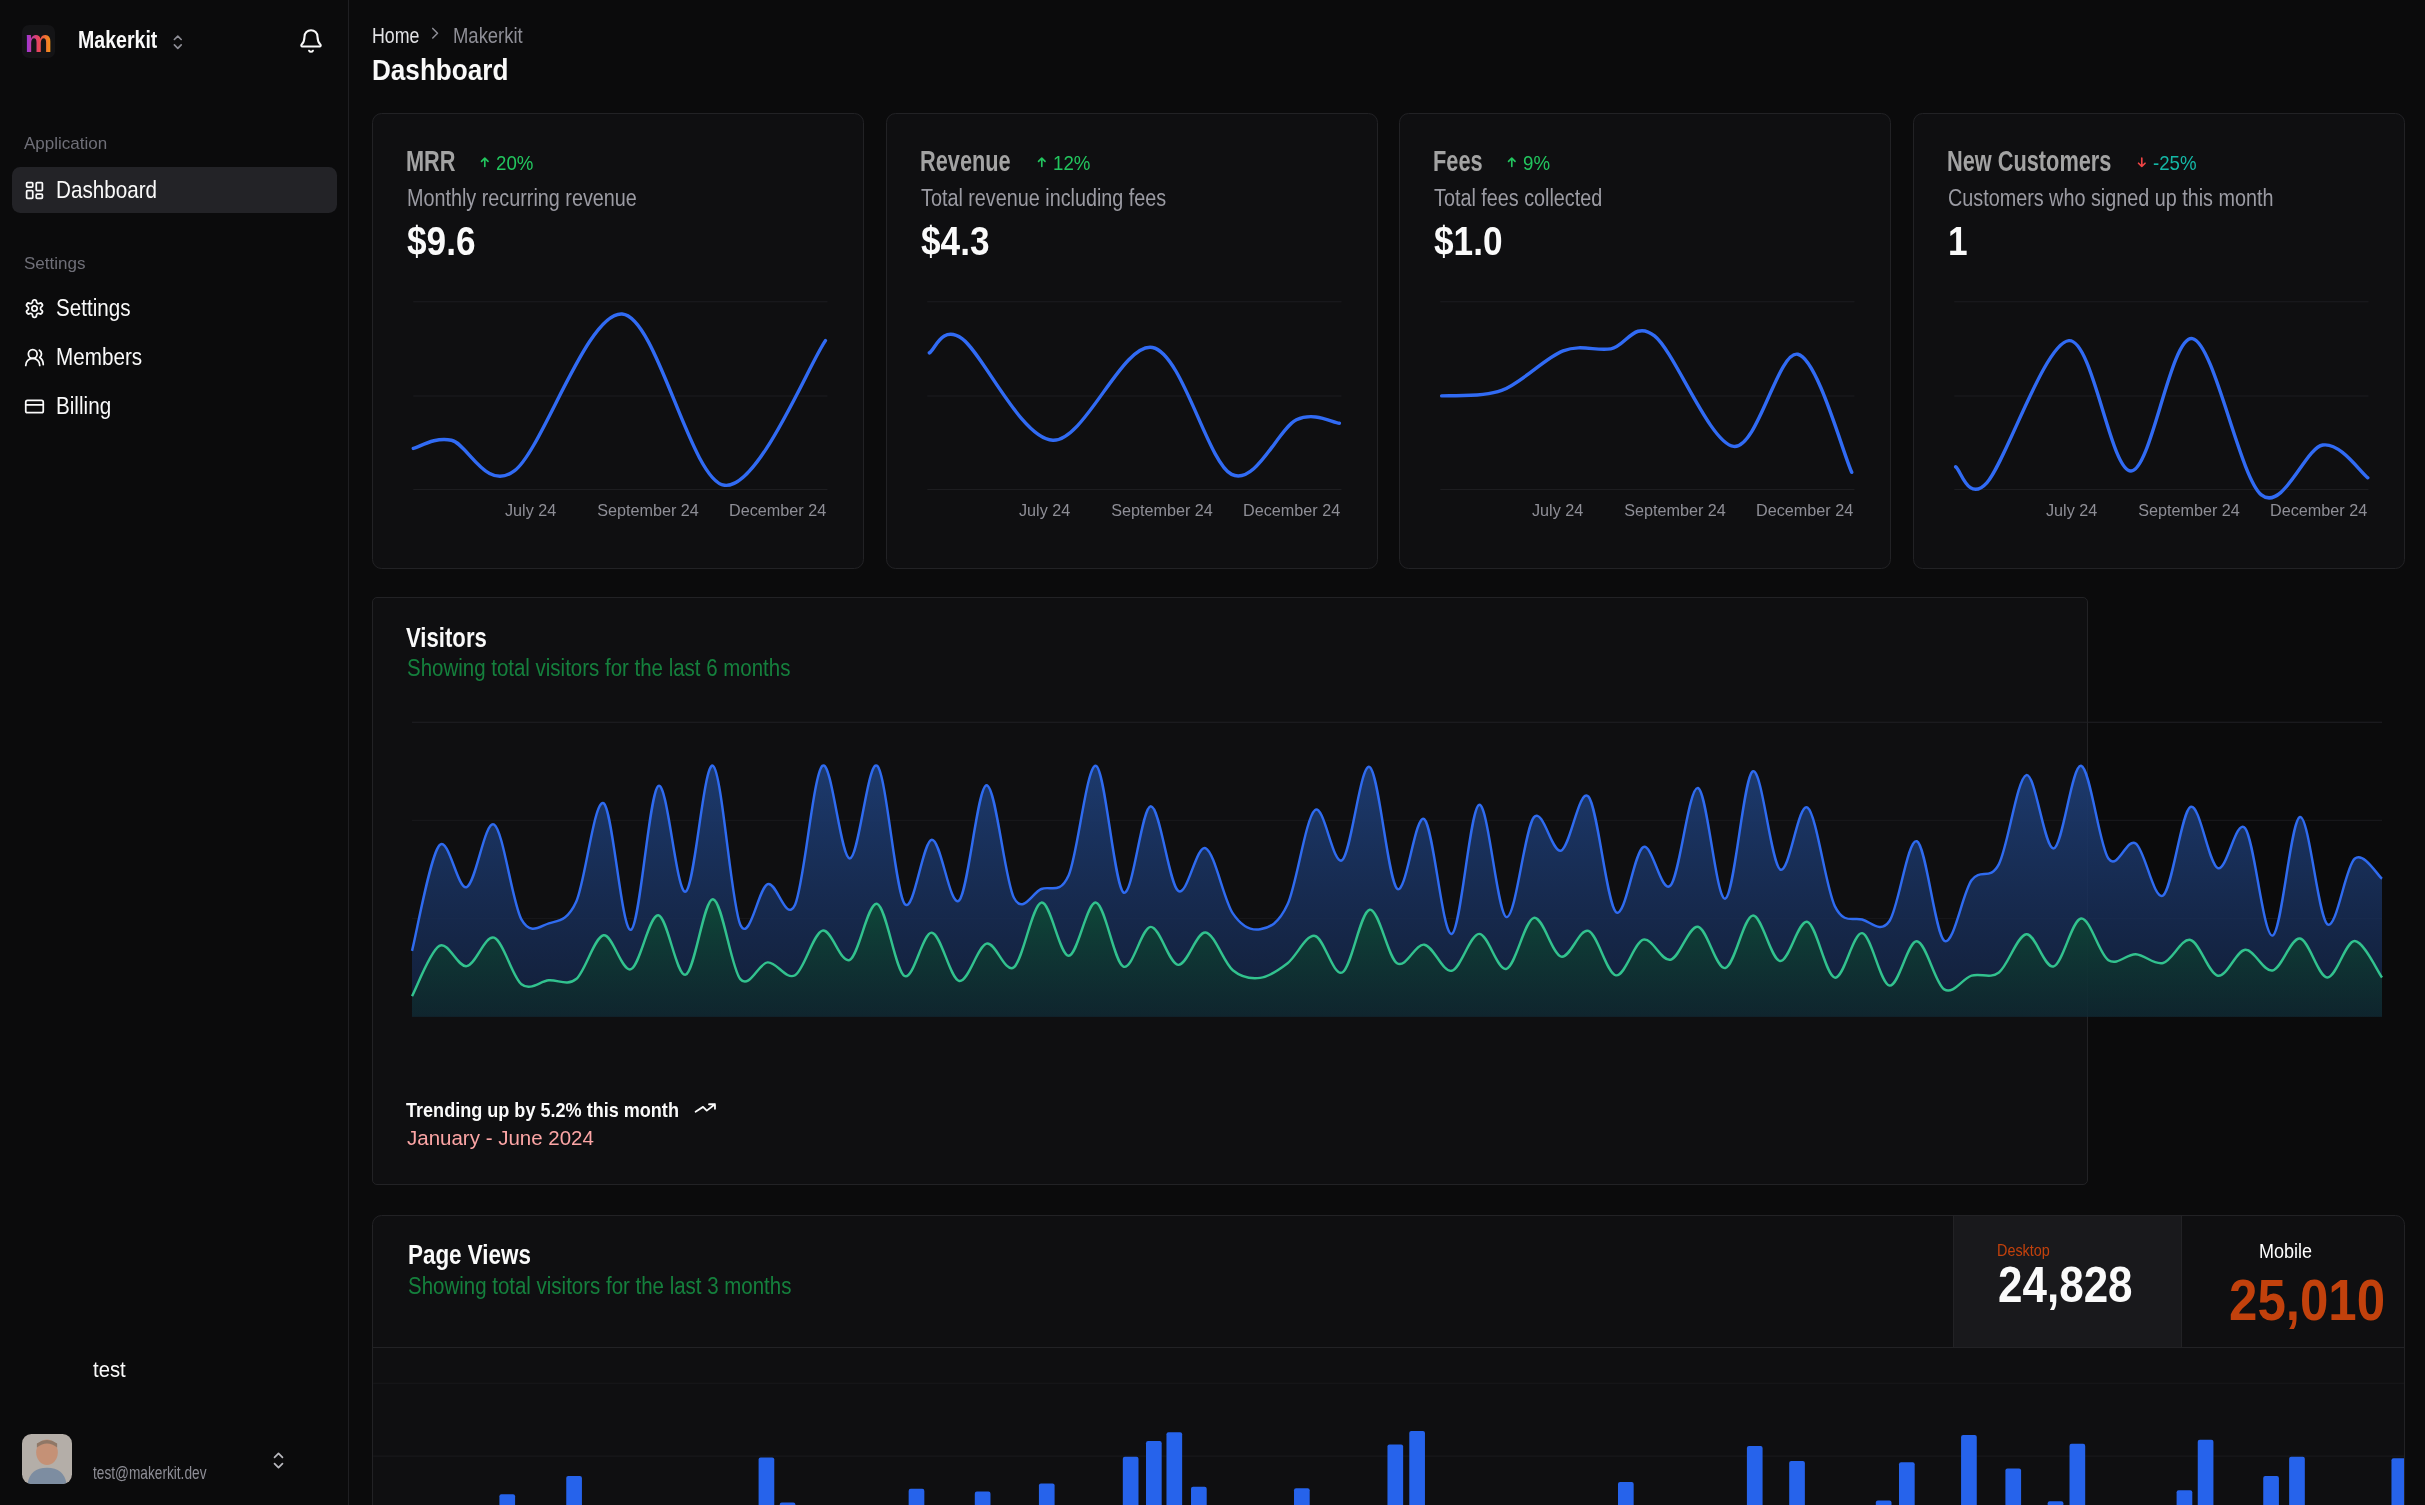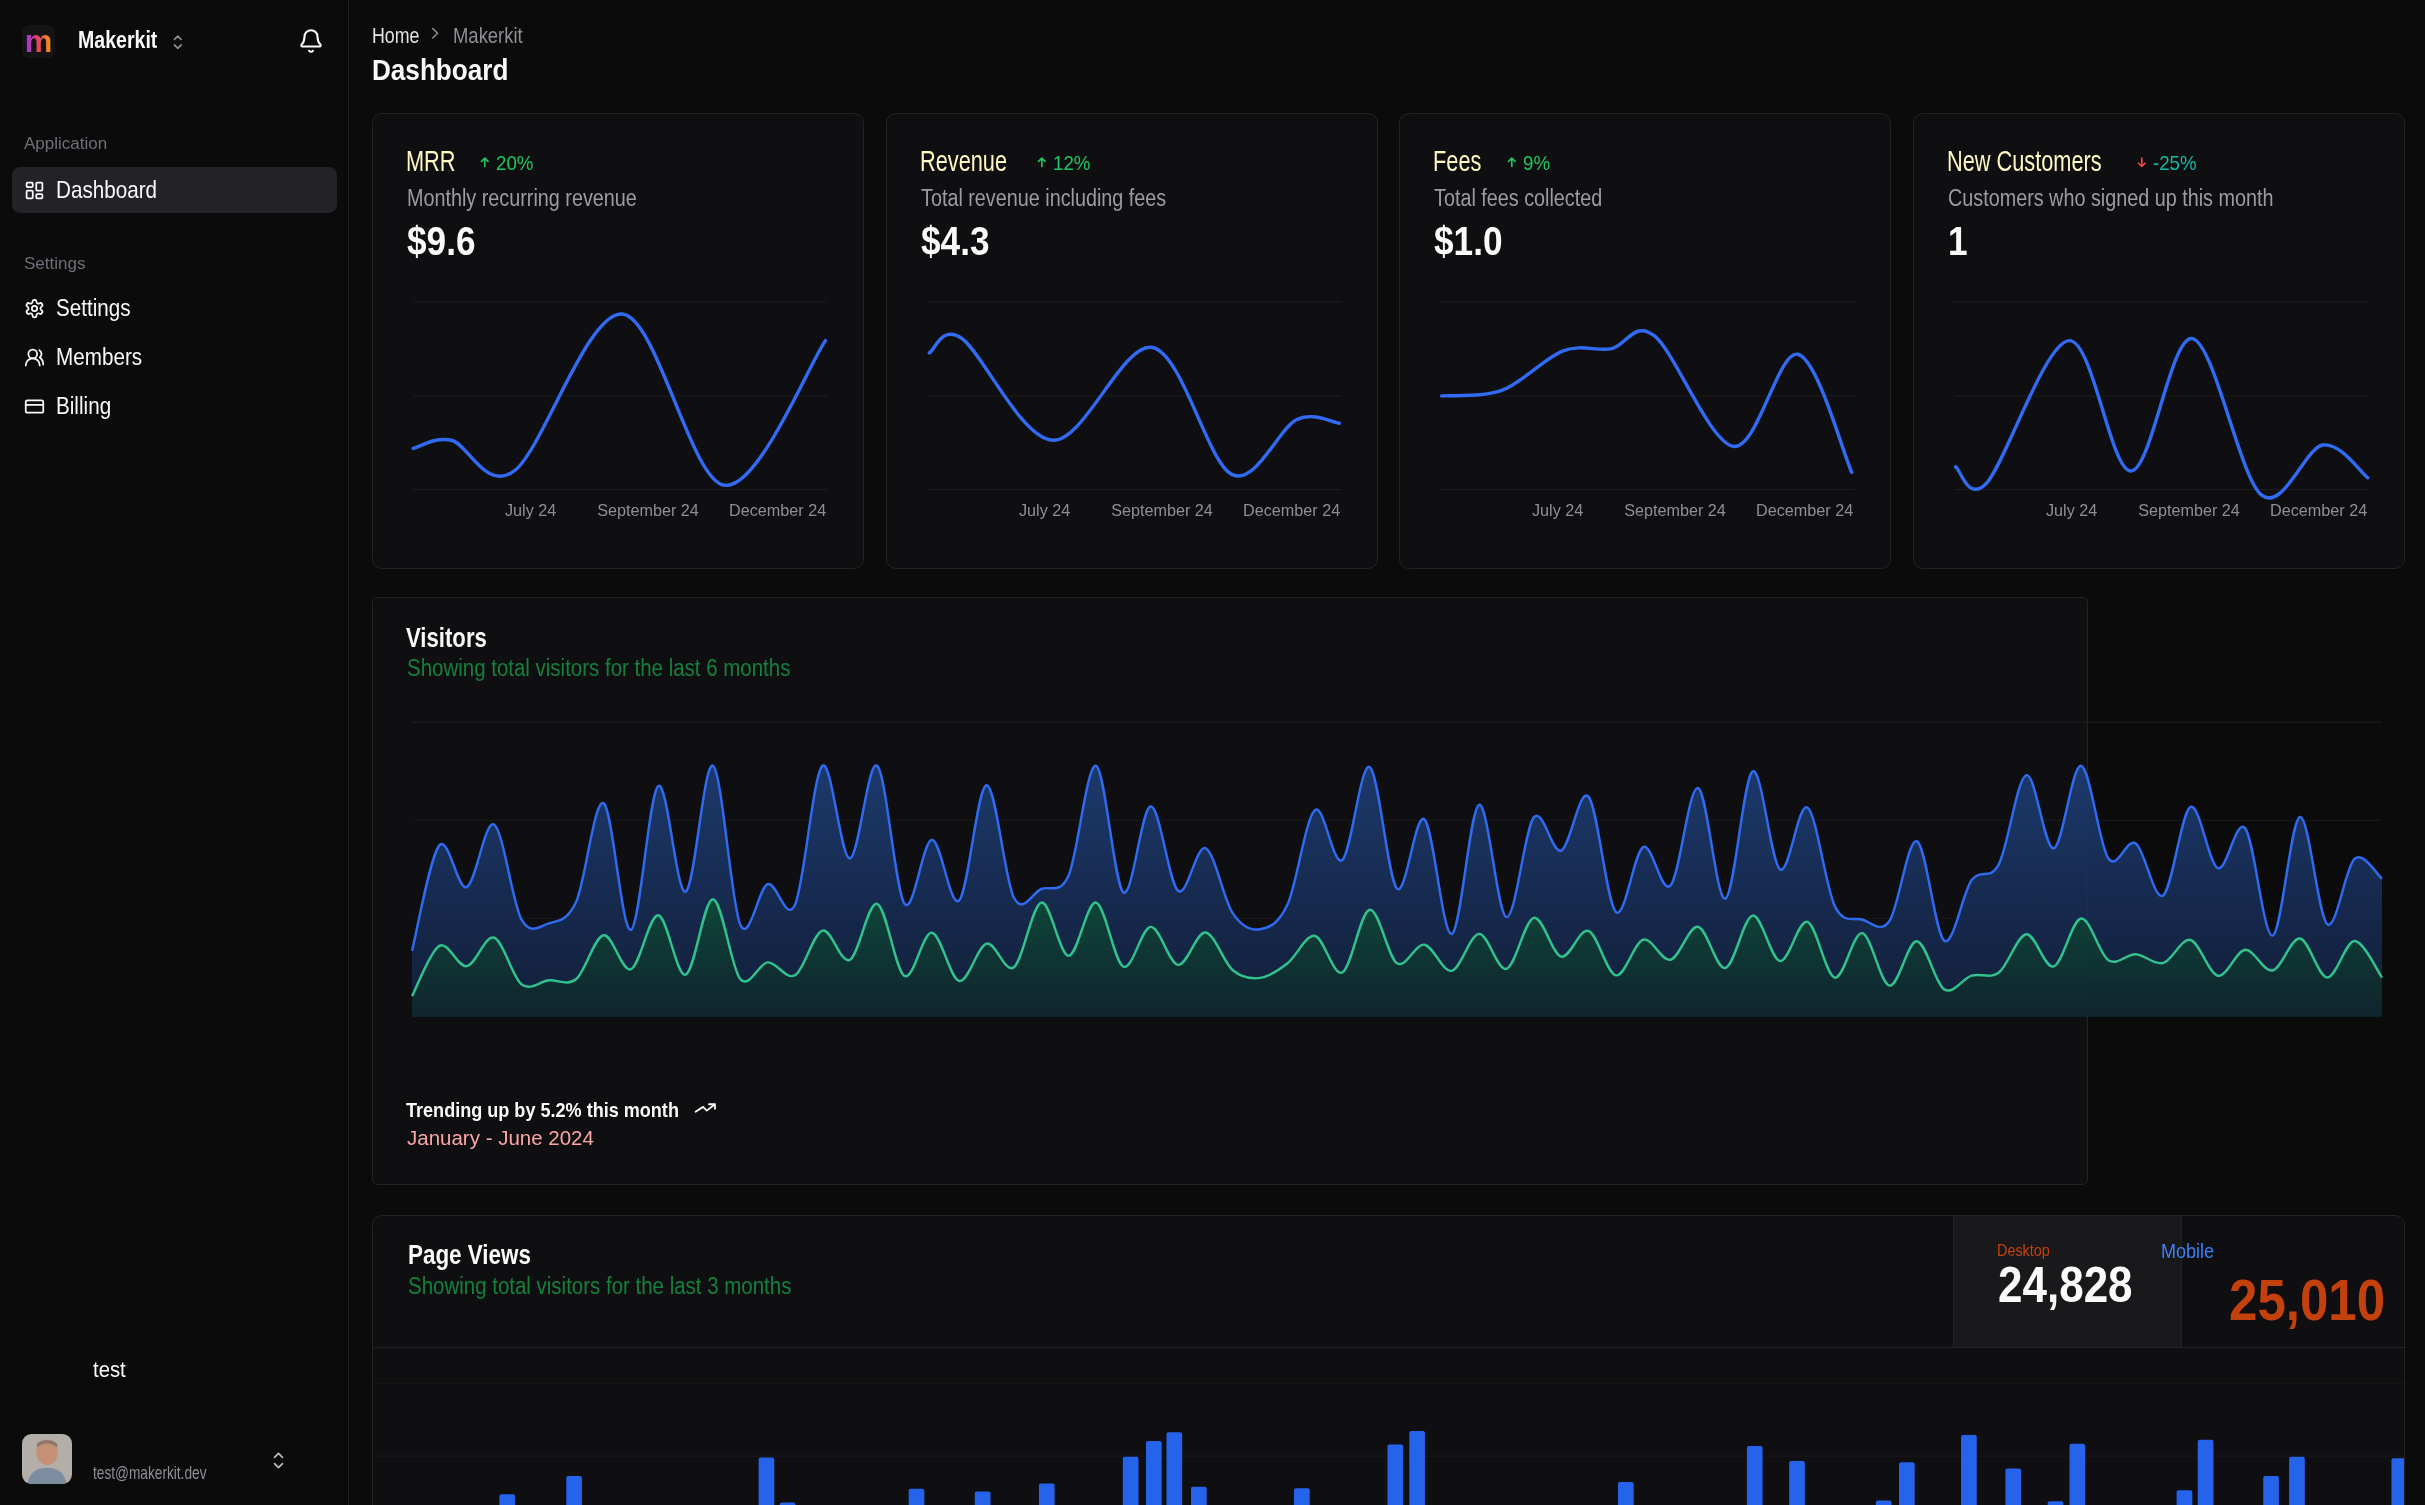--- a/index.html
+++ b/index.html
@@ -10,21 +10,21 @@
 .s86{transform:scaleX(0.86)}.s89{transform:scaleX(0.89)}.s90{transform:scaleX(0.90)}
 .sxn{transform:scaleX(0.88)}
 #sidebar{position:absolute;left:0;top:0;width:349px;height:1505px;border-right:0.7px solid #1f1f22;background:#0b0b0c}
 .sect{position:absolute;left:24px;font-size:17px;color:#6f6f78;font-weight:500;line-height:1}
 .item{position:absolute;left:12.3px;width:325px;height:46px;border-radius:8.2px;color:#fafafa;font-size:24.6px;display:flex;align-items:center;line-height:1}
 .item svg{margin-left:11.6px;margin-right:11px;flex:0 0 auto}
 .active{background:#232327}
 .bc{position:absolute;font-size:22.5px;color:#e2e2e5;line-height:1}
 .h1{position:absolute;left:372px;top:56px;font-size:29px;font-weight:700;color:#fafafa;line-height:1}
 .mcard{position:absolute;top:113px;width:492px;height:456px;background:#0f0f11;border:0.7px solid #222225;border-radius:9.6px}
-.mtitle{position:absolute;left:33px;top:33px;font-size:29px;font-weight:400;color:#fef9c3;display:flex;align-items:flex-end;white-space:nowrap;line-height:1}
+.mtitle{position:absolute;left:33px;top:33px;font-size:29px;font-weight:700;color:#a3a3a3;display:flex;align-items:flex-end;white-space:nowrap;line-height:1}
 .badge{position:absolute;top:38px;font-size:21px;font-weight:400;display:flex;align-items:center;line-height:1}
 .msub{position:absolute;left:34px;top:73px;font-size:23px;color:#9b9ba3;white-space:nowrap;line-height:1}
 .mval{position:absolute;left:34px;top:107px;font-size:40px;font-weight:700;color:#fafafa;line-height:1}
 .mchart{position:absolute;left:0;top:0}
 .axlab{font-size:25px;fill:#8e8e96;font-family:"Liberation Sans",sans-serif}
 #visitors{position:absolute;left:372px;top:597px;width:1716px;height:588px;background:#0f0f11;border:0.7px solid #222225;border-radius:5px}
 #pageviews{position:absolute;left:372px;top:1215px;width:2033px;height:382px;background:#0f0f11;border:0.7px solid #222225;border-radius:9.6px;overflow:hidden}
 .ctitle{position:absolute;font-size:27px;font-weight:700;color:#fafafa;line-height:1}
 .csub{position:absolute;font-size:23px;color:#15803d;line-height:1}
 </style></head><body>
@@ -254,21 +254,21 @@
  </div>
  <div class="abs" style="left:34px;top:530px;font-size:20.5px;color:#fca5a5;line-height:1"><span>January - June 2024</span></div>
 </div>
 
 <div id="pageviews">
  <div class="ctitle" style="left:35px;top:26px"><span class="s83">Page Views</span></div>
  <div class="csub" style="left:35px;top:59px"><span class="s89">Showing total visitors for the last 3 months</span></div>
  <div class="abs" style="left:1580px;top:0;width:229px;height:131px;background:#19191c;border-left:0.7px solid #222225;border-right:0.7px solid #222225"></div>
  <div class="abs" style="left:1624px;top:27px;font-size:16px;color:#c2410c;line-height:1"><span class="s90">Desktop</span></div>
  <div class="abs" style="left:1625px;top:44px;font-size:50px;font-weight:700;color:#fafafa;line-height:1"><span class="sxn">24,828</span></div>
- <div class="abs" style="left:1788px;top:24.6px;font-size:20px;color:#3b82f6;line-height:1"><span class="s90">Mobile</span></div>
+ <div class="abs" style="left:1886px;top:24.6px;font-size:20px;color:#ffffff;line-height:1"><span class="s90">Mobile</span></div>
  <div class="abs" style="left:1856px;top:55px;font-size:58px;font-weight:700;color:#c2410c;line-height:1"><span class="sxn">25,010</span></div>
  <div class="abs" style="left:0;top:131px;width:2033px;border-top:0.7px solid #222225"></div>
  <svg class="abs" style="left:0;top:131px" width="2033" height="251" viewBox="0 192 2980 368">
   <line x1="0" y1="245" x2="2980" y2="245" stroke="#18181b" stroke-width="1.5"></line>
   <line x1="0" y1="352" x2="2980" y2="352" stroke="#18181b" stroke-width="1.5"></line>
   <rect x="185" y="408" width="23" height="112" rx="3" fill="#2663eb"></rect>
       <rect x="283" y="381" width="23" height="139" rx="3" fill="#2663eb"></rect>
       <rect x="565" y="354" width="23" height="166" rx="3" fill="#2663eb"></rect>
       <rect x="596" y="420" width="23" height="100" rx="3" fill="#2663eb"></rect>
       <rect x="785" y="400" width="23" height="120" rx="3" fill="#2663eb"></rect>

